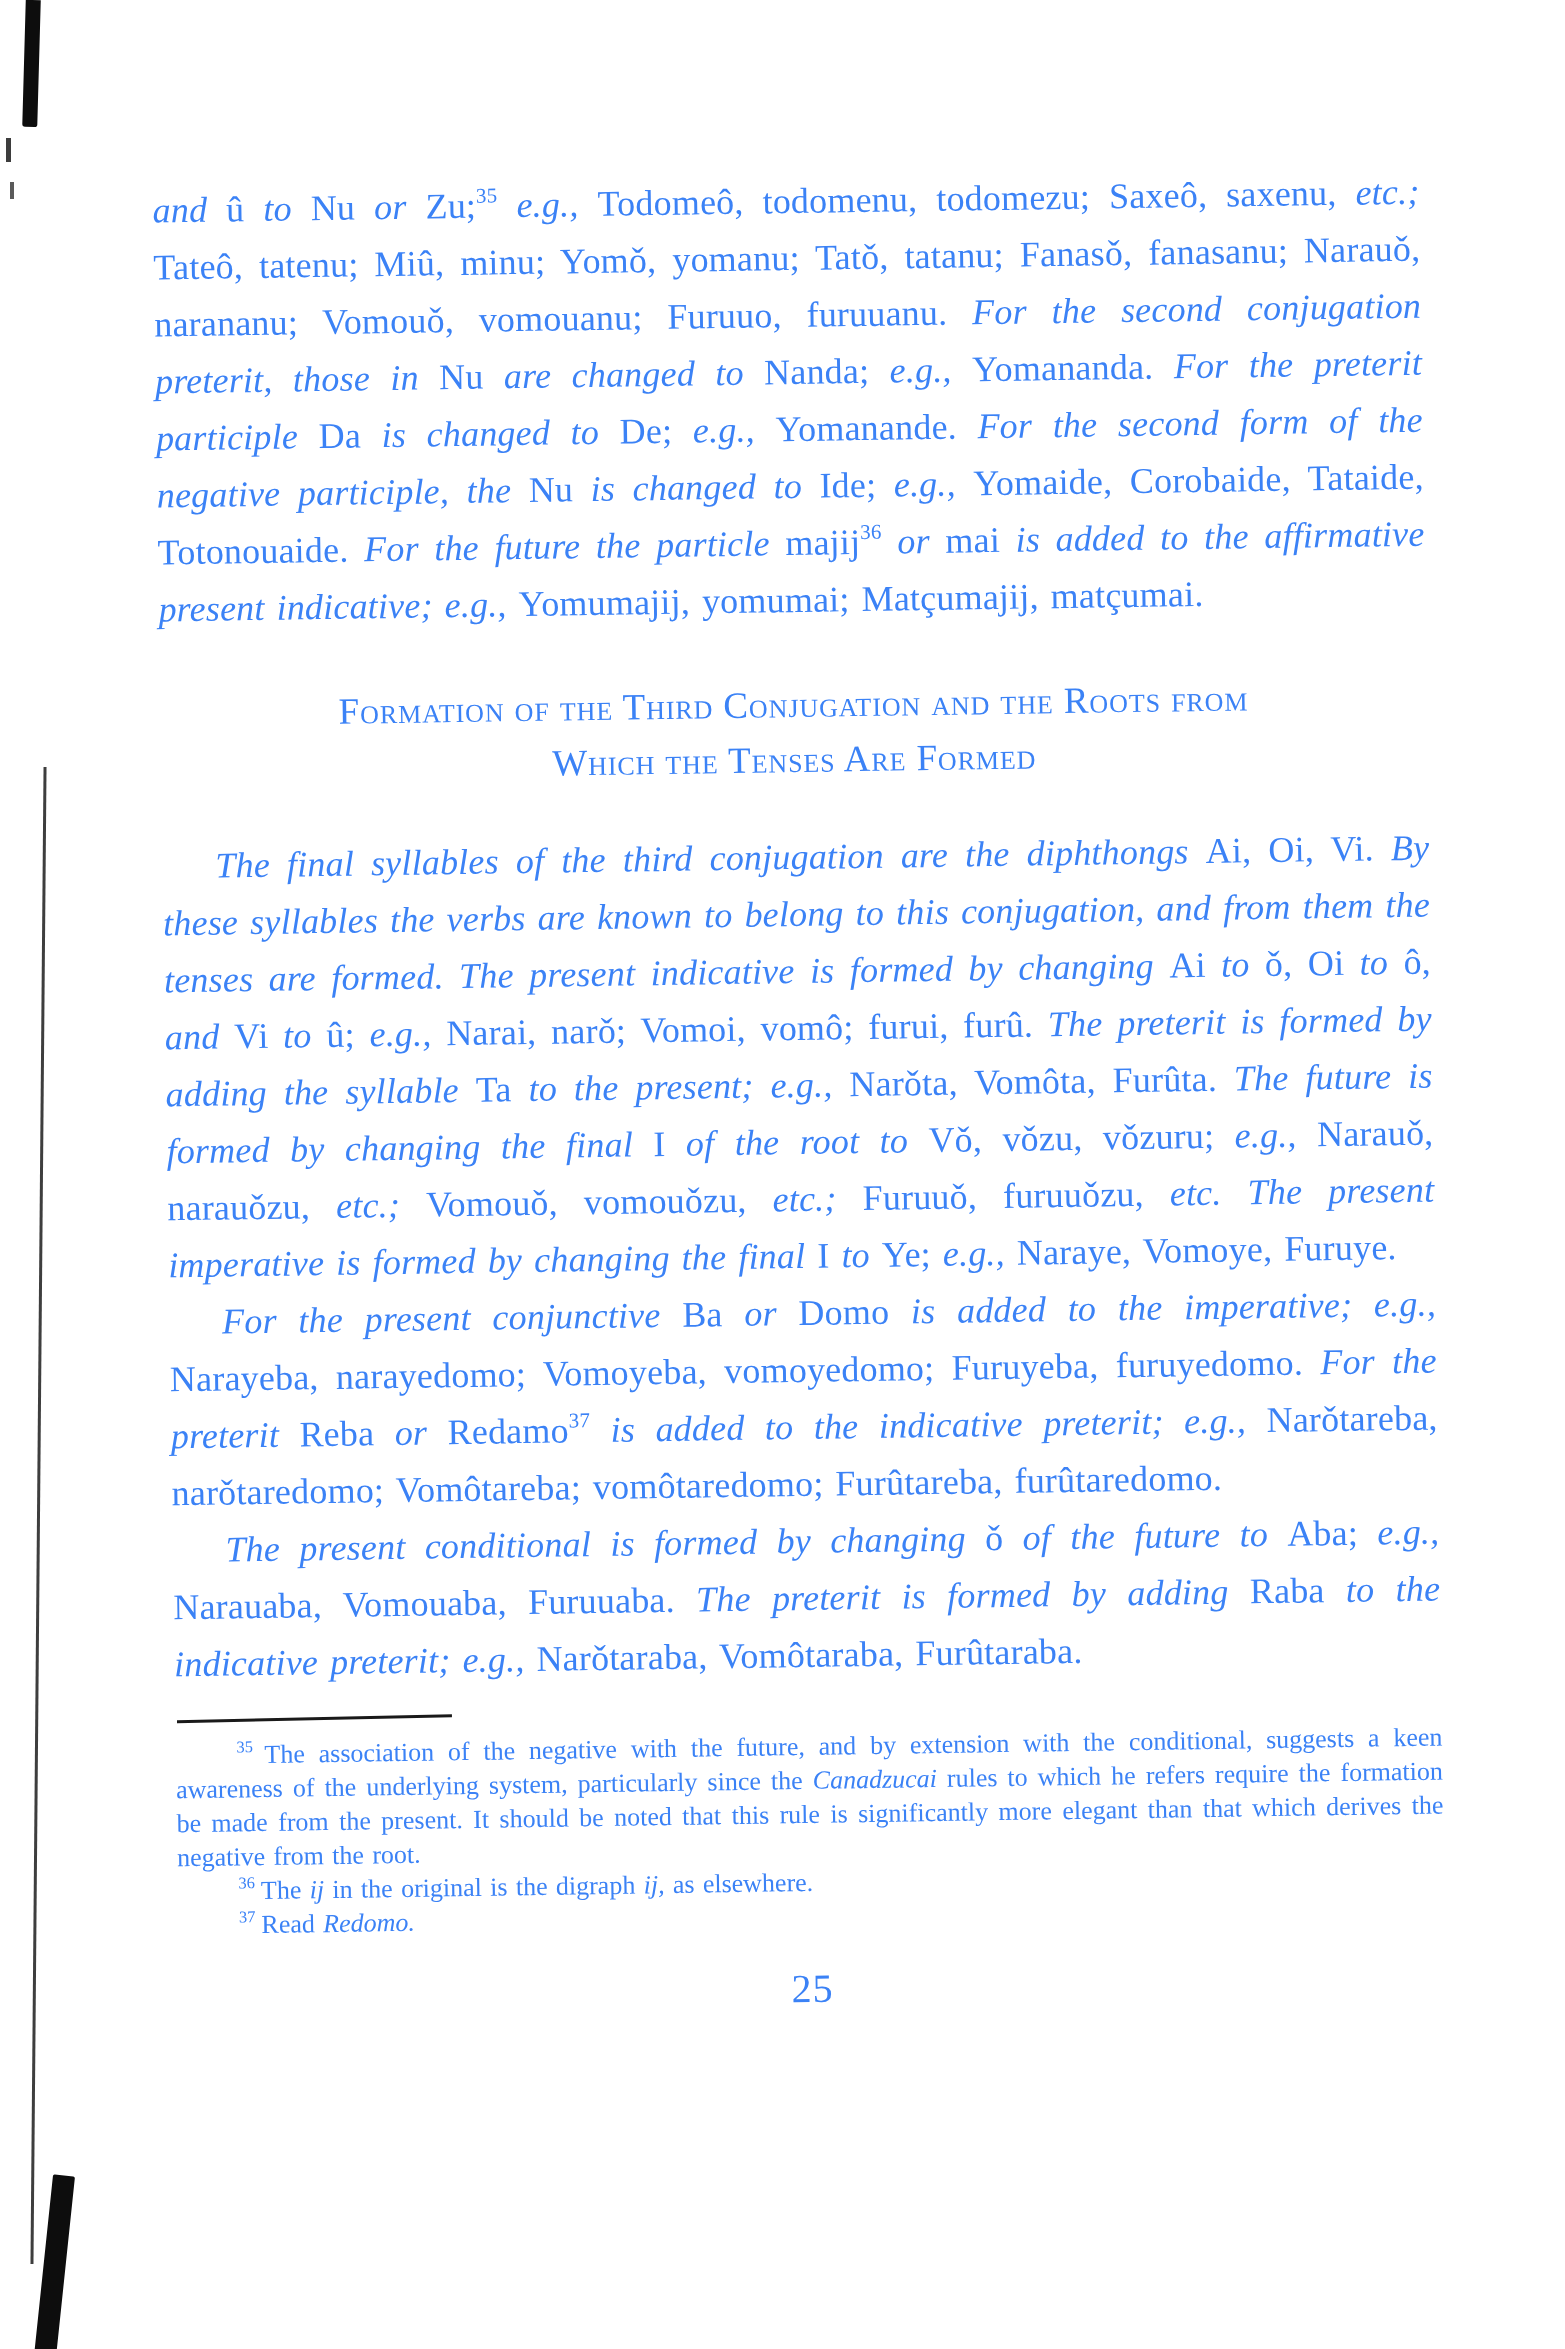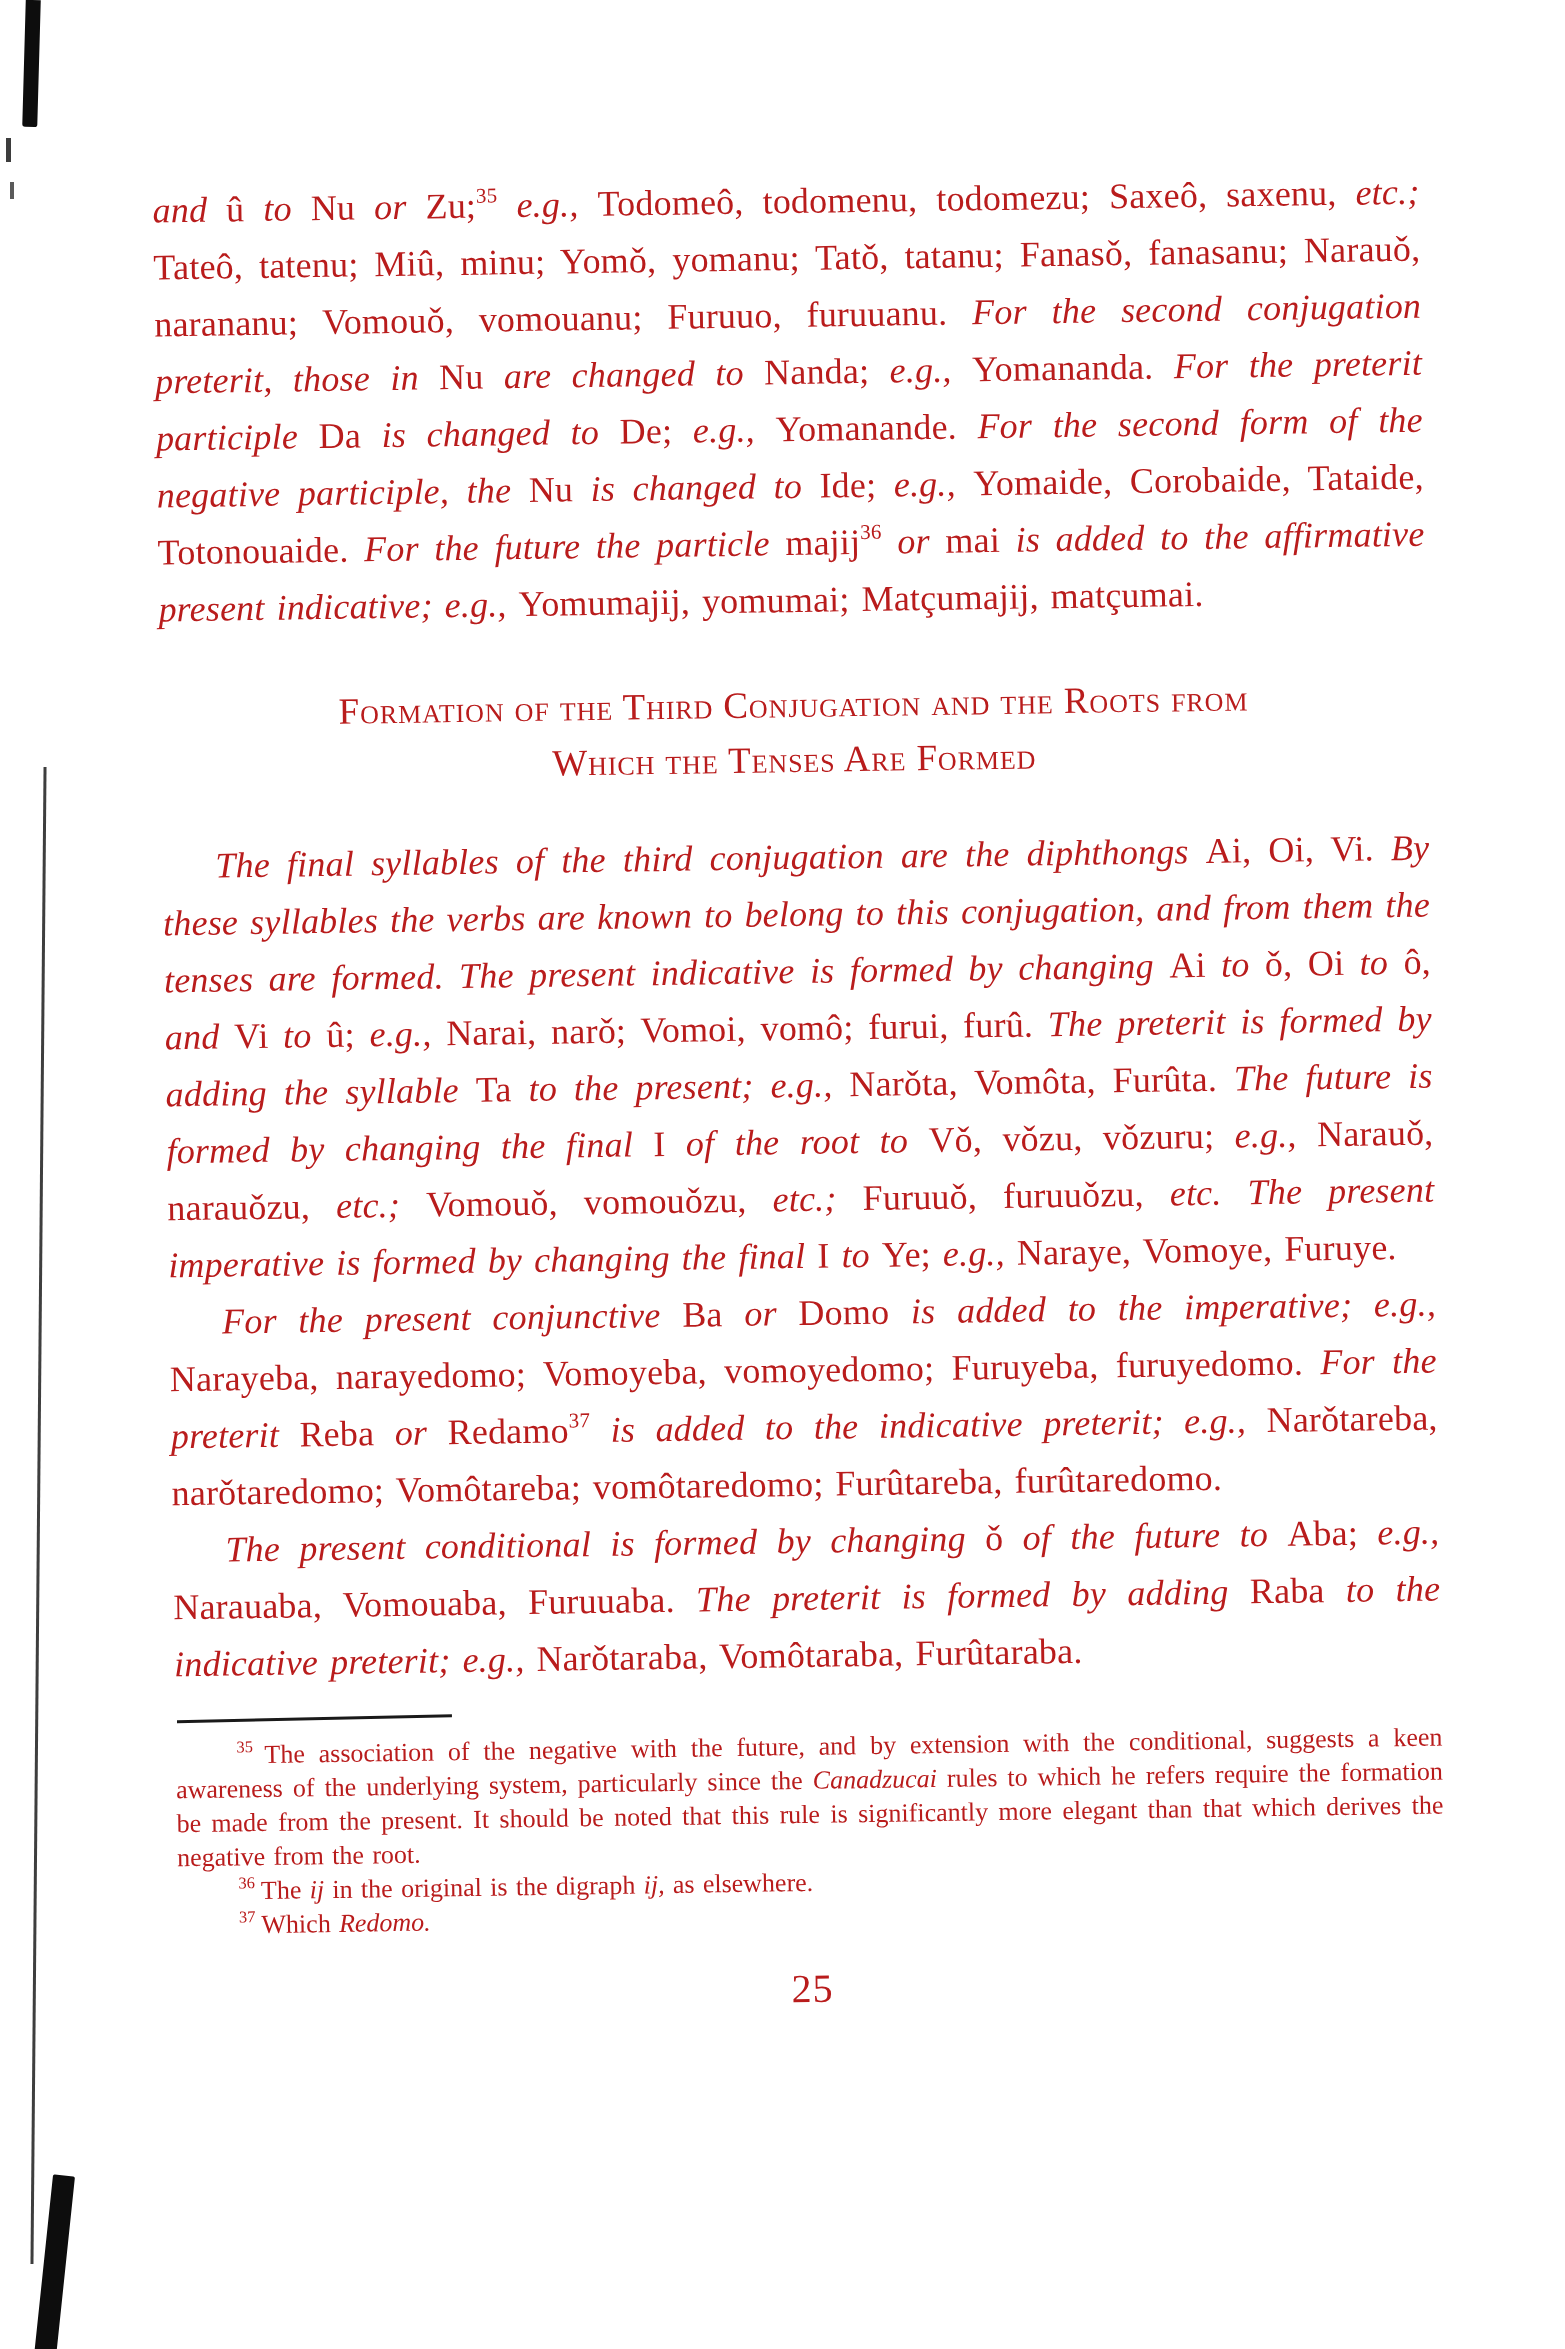--- a/index.html
+++ b/index.html
@@ -7,21 +7,21 @@
     padding: 0;
     background: #ffffff;
   }
   .page {
     position: relative;
     width: 1566px;
     height: 2349px;
     background: #ffffff;
     overflow: hidden;
     font-family: "Liberation Serif", "DejaVu Serif", serif;
-    color: #b91c1c;
+    color: #3b82f6;
   }
 
   
   .artifact { position: absolute; background: #0d0d0d; }
   .artifact-top-bar {
     left: 24px; top: 0; width: 14.7px; height: 127px;
     transform: rotate(1.6deg);
     border-radius: 0 0 2.8px 2.8px;
   }
   .artifact-dash1 { left: 6.4px;  top: 138px; width: 4.6px; height: 24px; background: #3d3d3d; }
@@ -123,21 +123,21 @@
         <p class="body-para indent"><span class="it">The final syllables of the third conjugation are the diphthongs </span><span class="rm">Ai, Oi, Vi. </span><span class="it">By these syllables the verbs are known to belong to this conjugation, and from them the tenses are formed. The present indicative is formed by changing </span><span class="rm">Ai </span><span class="it">to </span><span class="rm">ǒ, Oi </span><span class="it">to </span><span class="rm">ô, </span><span class="it">and </span><span class="rm">Vi </span><span class="it">to </span><span class="rm">û; </span><span class="it">e.g., </span><span class="rm">Narai, narǒ; Vomoi, vomô; furui, furû. </span><span class="it">The preterit is formed by adding the syllable </span><span class="rm">Ta </span><span class="it">to the present; e.g., </span><span class="rm">Narǒta, Vomôta, Furûta. </span><span class="it">The future is formed by changing the final </span><span class="rm">I </span><span class="it">of the root to </span><span class="rm">Vǒ, vǒzu, vǒzuru; </span><span class="it">e.g., </span><span class="rm">Narauǒ, narauǒzu, </span><span class="it">etc.; </span><span class="rm">Vomouǒ, vomouǒzu, </span><span class="it">etc.; </span><span class="rm">Furuuǒ, furuuǒzu, </span><span class="it">etc. The present imperative is formed by changing the final </span><span class="rm">I </span><span class="it">to </span><span class="rm">Ye; </span><span class="it">e.g., </span><span class="rm">Naraye, Vomoye, Furuye.</span></p>
         <p class="body-para indent"><span class="it">For the present conjunctive </span><span class="rm">Ba </span><span class="it">or </span><span class="rm">Domo </span><span class="it">is added to the imperative; e.g., </span><span class="rm">Narayeba, narayedomo; Vomoyeba, vomoyedomo; Furuyeba, furuyedomo. </span><span class="it">For the preterit </span><span class="rm">Reba </span><span class="it">or </span><span class="rm">Redamo</span><sup class="fnref">37</sup><span class="it"> is added to the indicative preterit; e.g., </span><span class="rm">Narǒtareba, narǒtaredomo; Vomôtareba; vomôtaredomo; Furûtareba, furûtaredomo.</span></p>
         <p class="body-para indent"><span class="it">The present conditional is formed by changing </span><span class="rm">ǒ </span><span class="it">of the future to </span><span class="rm">Aba; </span><span class="it">e.g., </span><span class="rm">Narauaba, Vomouaba, Furuuaba. </span><span class="it">The preterit is formed by adding </span><span class="rm">Raba </span><span class="it">to the indicative preterit; e.g., </span><span class="rm">Narǒtaraba, Vomôtaraba, Furûtaraba.</span></p>
       </div>
 
     <div class="footnote-block">
       <div class="footnote-rule"></div>
       <div class="footnotes">
           <p class="footnote"><sup class="fnref">35 </sup><span class="rm">The association of the negative with the future, and by extension with the conditional, suggests a keen awareness of the underlying system, particularly since the </span><span class="it">Canadzucai</span><span class="rm"> rules to which he refers require the formation be made from the present. It should be noted that this rule is significantly more elegant than that which derives the negative from the root.</span></p>
           <p class="footnote"><sup class="fnref">36 </sup><span class="rm">The </span><span class="it">ij</span><span class="rm"> in the original is the digraph </span><span class="it">ij,</span><span class="rm"> as elsewhere.</span></p>
-          <p class="footnote"><sup class="fnref">37 </sup><span class="rm">Which </span><span class="it">Redomo.</span></p>
+          <p class="footnote"><sup class="fnref">37 </sup><span class="rm">Read </span><span class="it">Redomo.</span></p>
         </div>
     </div>
 
     <div class="page-number">25</div>
 
   </div>
 </div>
 
 
 </body></html>

